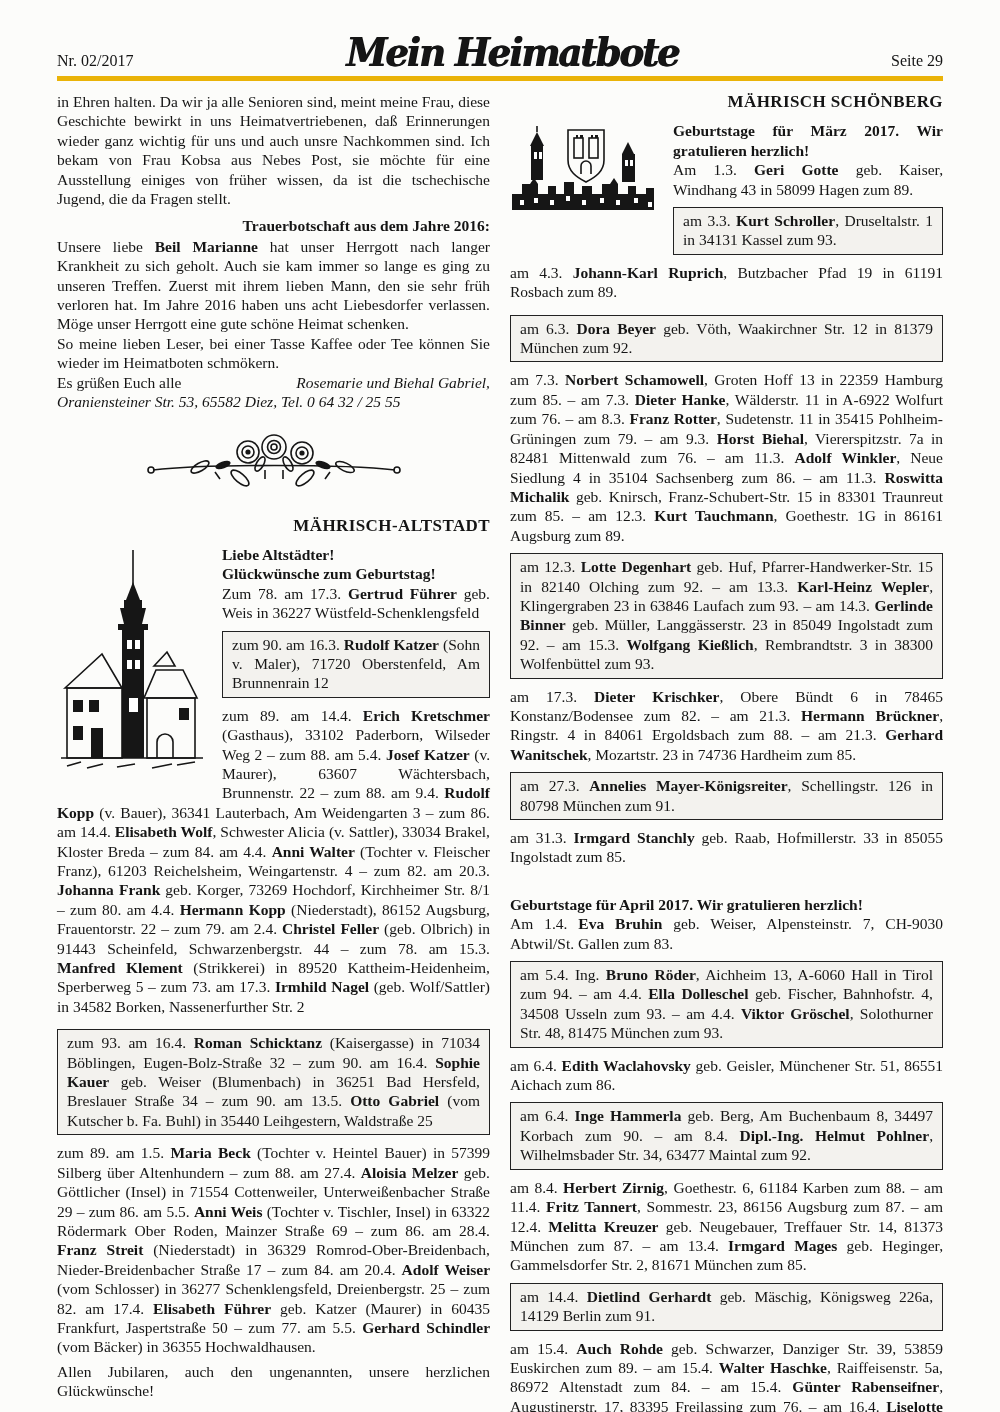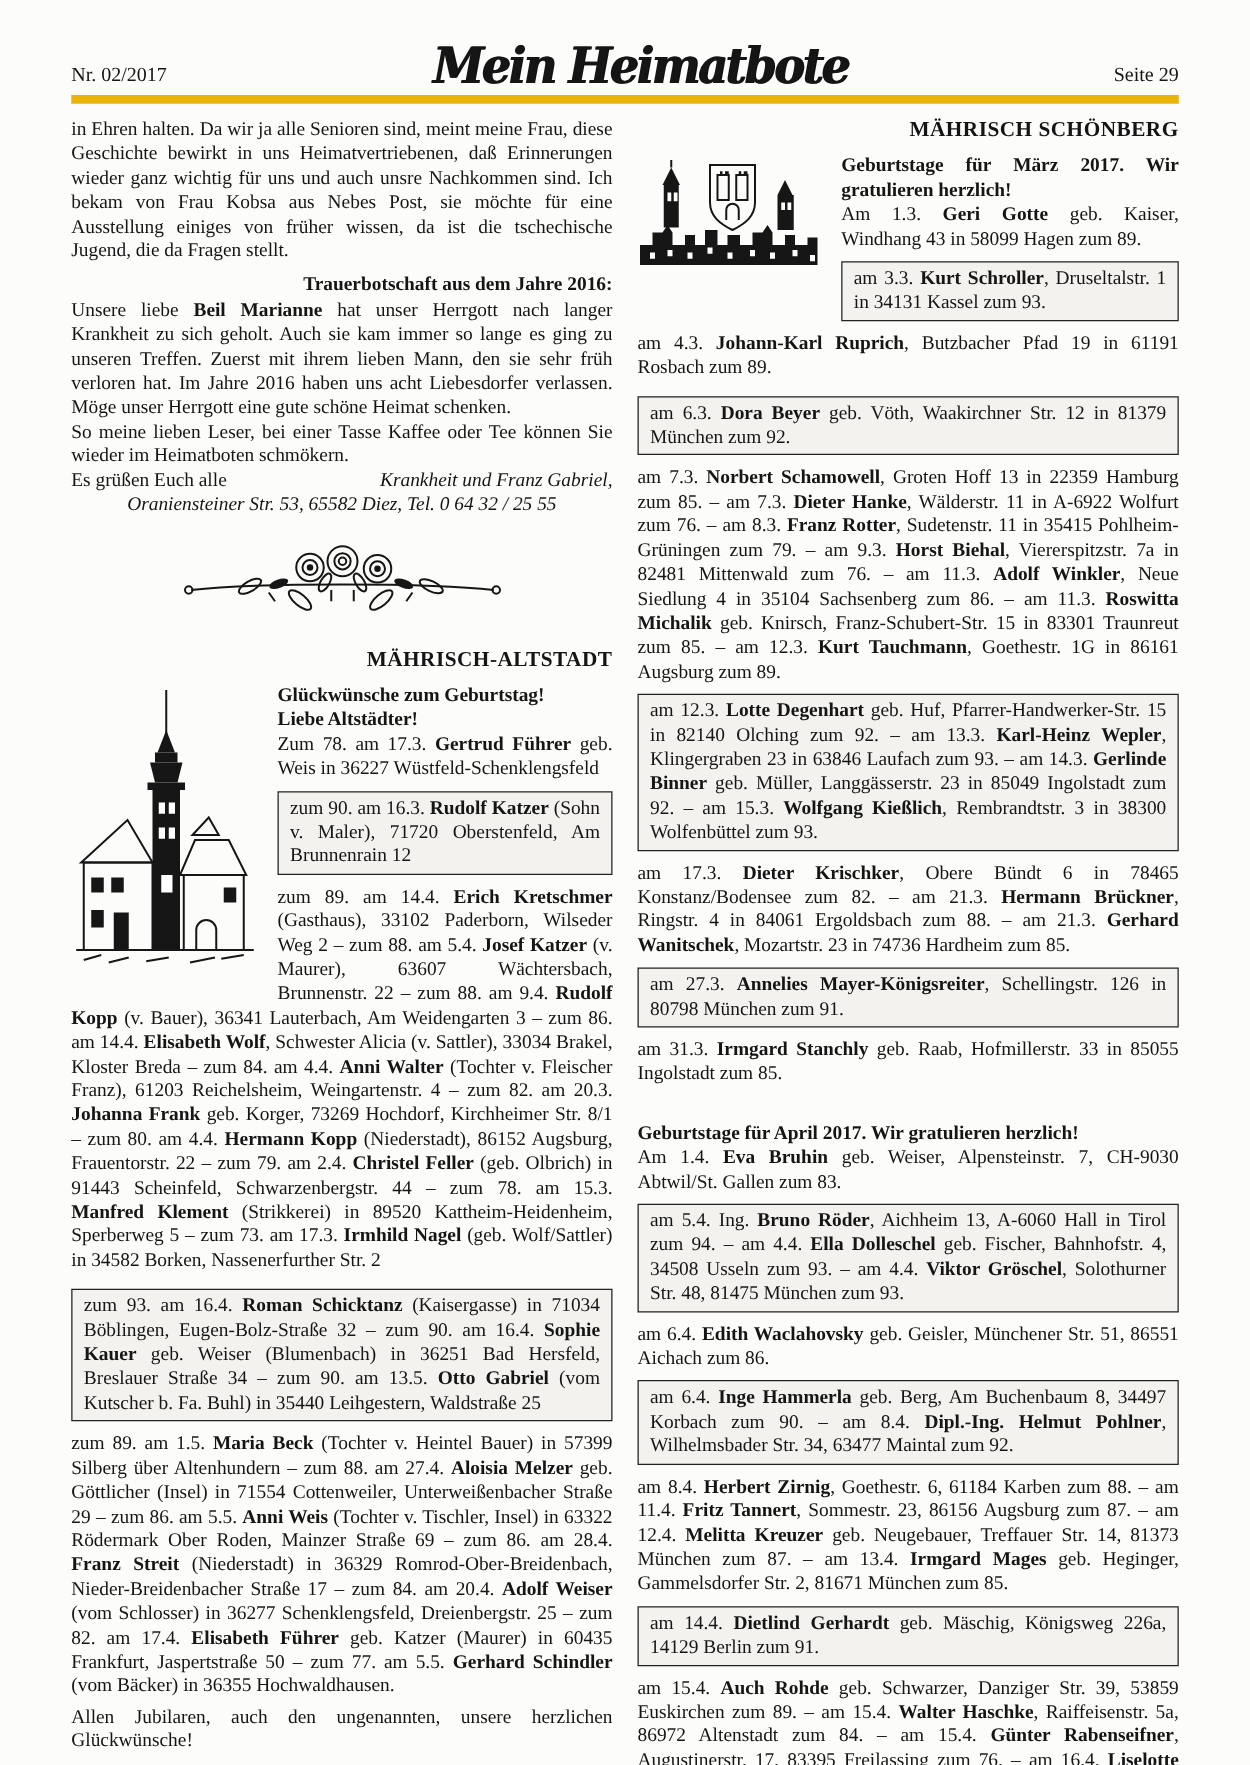--- a/index.html
+++ b/index.html
@@ -4,21 +4,21 @@
 <style>
   html,body{margin:0;padding:0;}
   body{
     width:1000px;min-height:1412px;background:#fcfcfa;color:#151515;
     font-family:"Liberation Serif","DejaVu Serif",serif;
     font-size:15.5px;line-height:19.4px;
   }
   .page{width:1000px;min-height:1412px;box-sizing:border-box;padding:34px 57px 20px;}
   
   .masthead-row{display:flex;align-items:flex-end;justify-content:space-between;
-    border-bottom:7px solid #eab308;padding-bottom:6px;}
+    border-bottom:5px solid #eab308;padding-bottom:6px;}
   .issue,.pageno{font-size:16px;}
   .masthead{
     font-family:"DejaVu Serif",serif;font-weight:bold;font-style:italic;
     font-size:37px;line-height:36px;letter-spacing:-2px;transform:scaleY(1.08);
     text-shadow:1px 0 0 #111;
   }
   
   .cols{display:flex;gap:20px;margin-top:11px;}
   .col{width:433px;}
   p{margin:0 0 5px;text-align:justify;}
@@ -26,21 +26,21 @@
   .sec-head{font-size:17px;font-weight:bold;text-align:right;letter-spacing:.4px;margin:6px 0 10px;}
   .sub-head{font-weight:bold;margin:8px 0 1px;text-align:right;}
   .boldline{font-weight:bold;margin:0;}
   .boxed{
     border:1.5px solid #222;background:#f3f2ee;
     padding:3px 9px 4px;margin:8px 0;text-align:justify;
   }
   .beside{overflow:hidden;} 
   .sig-row{display:flex;justify-content:space-between;margin:0;}
   .sig-name{font-style:italic;}
-  .sig-line{text-align:center;font-style:italic;margin:0;}
+  .sig-line{text-align:left;font-style:italic;margin:0;}
   .ornament{display:block;margin:22px auto 24px;}
   .float-img{float:left;margin:3px 15px 4px 0;}
   .flow::after{content:"";display:block;clear:both;}
   svg .ln{stroke:#161616;fill:none;stroke-width:1.6;}
   svg .fill{fill:#161616;stroke:none;}
 </style>
 </head>
 <body>
 
 <div class="page">
@@ -55,21 +55,21 @@
 
     <div class="col">
       <p>in Ehren halten. Da wir ja alle Senioren sind, meint meine Frau, diese Geschichte bewirkt in uns Heimatvertriebenen, daß Erinnerungen wieder ganz wichtig für uns und auch unsre Nachkommen sind. Ich bekam von Frau Kobsa aus Nebes Post, sie möchte für eine Ausstellung einiges von früher wissen, da ist die tschechische Jugend, die da Fragen stellt.</p>
 
       <p class="sub-head">Trauerbotschaft aus dem Jahre 2016:</p>
       <p class="tight">Unsere liebe <b>Beil Marianne</b> hat unser Herrgott nach langer Krankheit zu sich geholt. Auch sie kam immer so lange es ging zu unseren Treffen. Zuerst mit ihrem lieben Mann, den sie sehr früh verloren hat. Im Jahre 2016 haben uns acht Liebesdorfer verlassen. Möge unser Herrgott eine gute schöne Heimat schenken.</p>
       <p class="tight">So meine lieben Leser, bei einer Tasse Kaffee oder Tee können Sie wieder im Heimatboten schmökern.</p>
 
       <div class="sig-row">
         <span>Es grüßen Euch alle</span>
-        <span class="sig-name">Krankheit und Franz Gabriel,</span>
+        <span class="sig-name">Rosemarie und Biehal Gabriel,</span>
       </div>
       <p class="sig-line">Oraniensteiner Str. 53, 65582 Diez, Tel. 0 64 32 / 25 55</p>
 
       <svg class="ornament" width="258" height="58" viewBox="0 0 258 58">
         <path class="ln" d="M8 36 C60 30, 200 30, 250 36"></path>
         <circle class="ln" cx="6" cy="36" r="3"></circle>
         <circle class="ln" cx="252" cy="36" r="3"></circle>
         <ellipse class="ln" transform="rotate(-30 55 33)" cx="55" cy="33" rx="10" ry="4"></ellipse>
         <ellipse class="ln" transform="rotate(25 200 33)" cx="200" cy="33" rx="10" ry="4"></ellipse>
         <ellipse class="ln" transform="rotate(40 95 44)" cx="95" cy="44" rx="11" ry="4.5"></ellipse>
@@ -113,22 +113,22 @@
           <rect class="fill" x="16" y="178" width="10" height="14"></rect>
           <rect class="fill" x="34" y="180" width="12" height="30"></rect>
           <polygon class="ln" points="87,150 140,150 126,122 99,122" fill="#161616"></polygon>
           <rect class="ln" x="90" y="150" width="48" height="60" fill="#fff"></rect>
           <path class="ln" d="M100 210 v-16 a8 8 0 0 1 16 0 v16" fill="#161616"></path>
           <rect class="fill" x="122" y="160" width="10" height="12"></rect>
           <polygon class="ln" points="97,118 110,104 118,118" fill="#fff"></polygon>
           <line class="ln" x1="4" y1="210" x2="146" y2="210"></line>
           <path class="ln" d="M10 218 l14 -4 M30 220 l16 -4 M60 219 l18 -3 M95 220 l20 -4 M120 217 l18 -3"></path>
         </svg>
+        <p class="boldline">Liebe Altstädter!</p>
         <p class="boldline">Glückwünsche zum Geburtstag!</p>
-        <p class="boldline">Liebe Altstädter!</p>
         <p class="tight">Zum 78. am 17.3. <b>Gertrud Führer</b> geb. Weis in 36227 Wüstfeld-Schenklengsfeld</p>
         <div class="boxed beside">zum 90. am 16.3. <b>Rudolf Katzer</b> (Sohn v. Maler), 71720 Oberstenfeld, Am Brunnenrain 12</div>
         <p>zum 89. am 14.4. <b>Erich Kretschmer</b> (Gasthaus), 33102 Paderborn, Wilseder Weg 2 – zum 88. am 5.4. <b>Josef Katzer</b> (v. Maurer), 63607 Wächtersbach, Brunnenstr. 22 – zum 88. am 9.4. <b>Rudolf Kopp</b> (v. Bauer), 36341 Lauterbach, Am Weidengarten 3 – zum 86. am 14.4. <b>Elisabeth Wolf</b>, Schwester Alicia (v. Sattler), 33034 Brakel, Kloster Breda – zum 84. am 4.4. <b>Anni Walter</b> (Tochter v. Fleischer Franz), 61203 Reichelsheim, Weingartenstr. 4 – zum 82. am 20.3. <b>Johanna Frank</b> geb. Korger, 73269 Hochdorf, Kirchheimer Str. 8/1 – zum 80. am 4.4. <b>Hermann Kopp</b> (Niederstadt), 86152 Augsburg, Frauentorstr. 22 – zum 79. am 2.4. <b>Christel Feller</b> (geb. Olbrich) in 91443 Scheinfeld, Schwarzenbergstr. 44 – zum 78. am 15.3. <b>Manfred Klement</b> (Strikkerei) in 89520 Kattheim-Heidenheim, Sperberweg 5 – zum 73. am 17.3. <b>Irmhild Nagel</b> (geb. Wolf/Sattler) in 34582 Borken, Nassenerfurther Str. 2</p>
       </div>
 
       <div class="boxed">zum 93. am 16.4. <b>Roman Schicktanz</b> (Kaisergasse) in 71034 Böblingen, Eugen-Bolz-Straße 32 – zum 90. am 16.4. <b>Sophie Kauer</b> geb. Weiser (Blumenbach) in 36251 Bad Hersfeld, Breslauer Straße 34 – zum 90. am 13.5. <b>Otto Gabriel</b> (vom Kutscher b. Fa. Buhl) in 35440 Leihgestern, Waldstraße 25</div>
 
       <p>zum 89. am 1.5. <b>Maria Beck</b> (Tochter v. Heintel Bauer) in 57399 Silberg über Altenhundern – zum 88. am 27.4. <b>Aloisia Melzer</b> geb. Göttlicher (Insel) in 71554 Cottenweiler, Unterweißenbacher Straße 29 – zum 86. am 5.5. <b>Anni Weis</b> (Tochter v. Tischler, Insel) in 63322 Rödermark Ober Roden, Mainzer Straße 69 – zum 86. am 28.4. <b>Franz Streit</b> (Niederstadt) in 36329 Romrod-Ober-Breidenbach, Nieder-Breidenbacher Straße 17 – zum 84. am 20.4. <b>Adolf Weiser</b> (vom Schlosser) in 36277 Schenklengsfeld, Dreienbergstr. 25 – zum 82. am 17.4. <b>Elisabeth Führer</b> geb. Katzer (Maurer) in 60435 Frankfurt, Jaspertstraße 50 – zum 77. am 5.5. <b>Gerhard Schindler</b> (vom Bäcker) in 36355 Hochwaldhausen.</p>
 
       <p class="tight">Allen Jubilaren, auch den ungenannten, unsere herzlichen Glückwünsche!</p>

